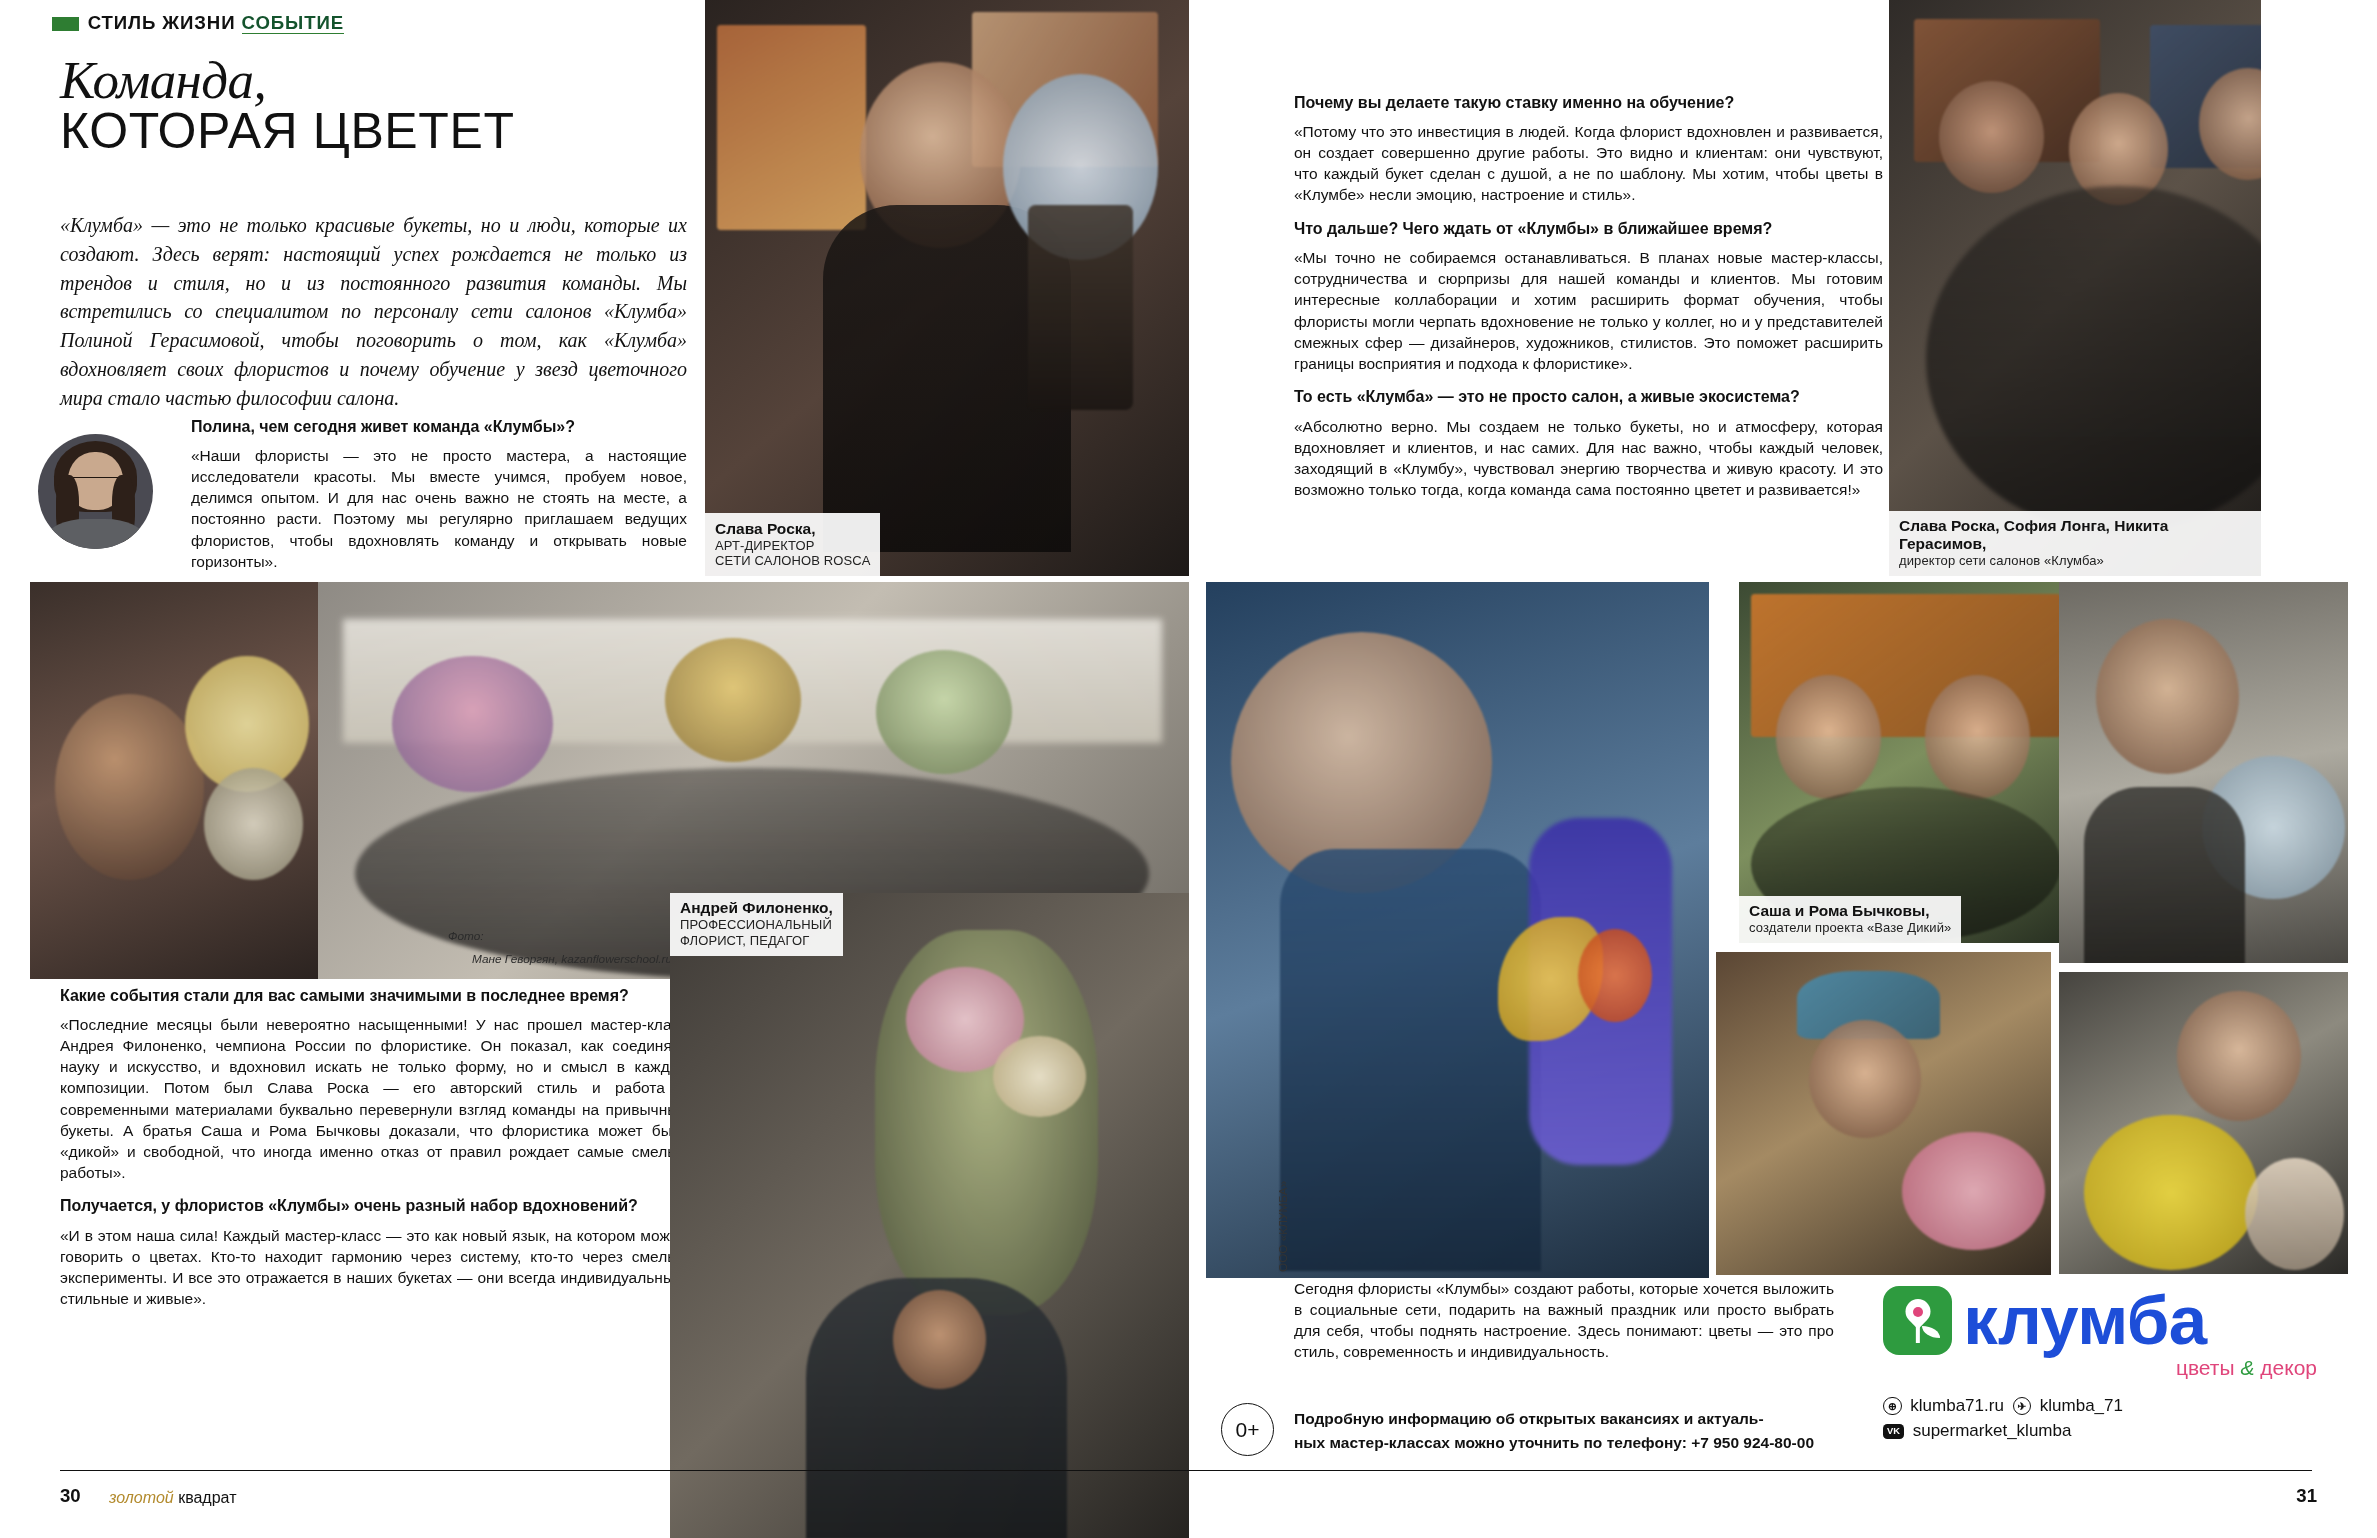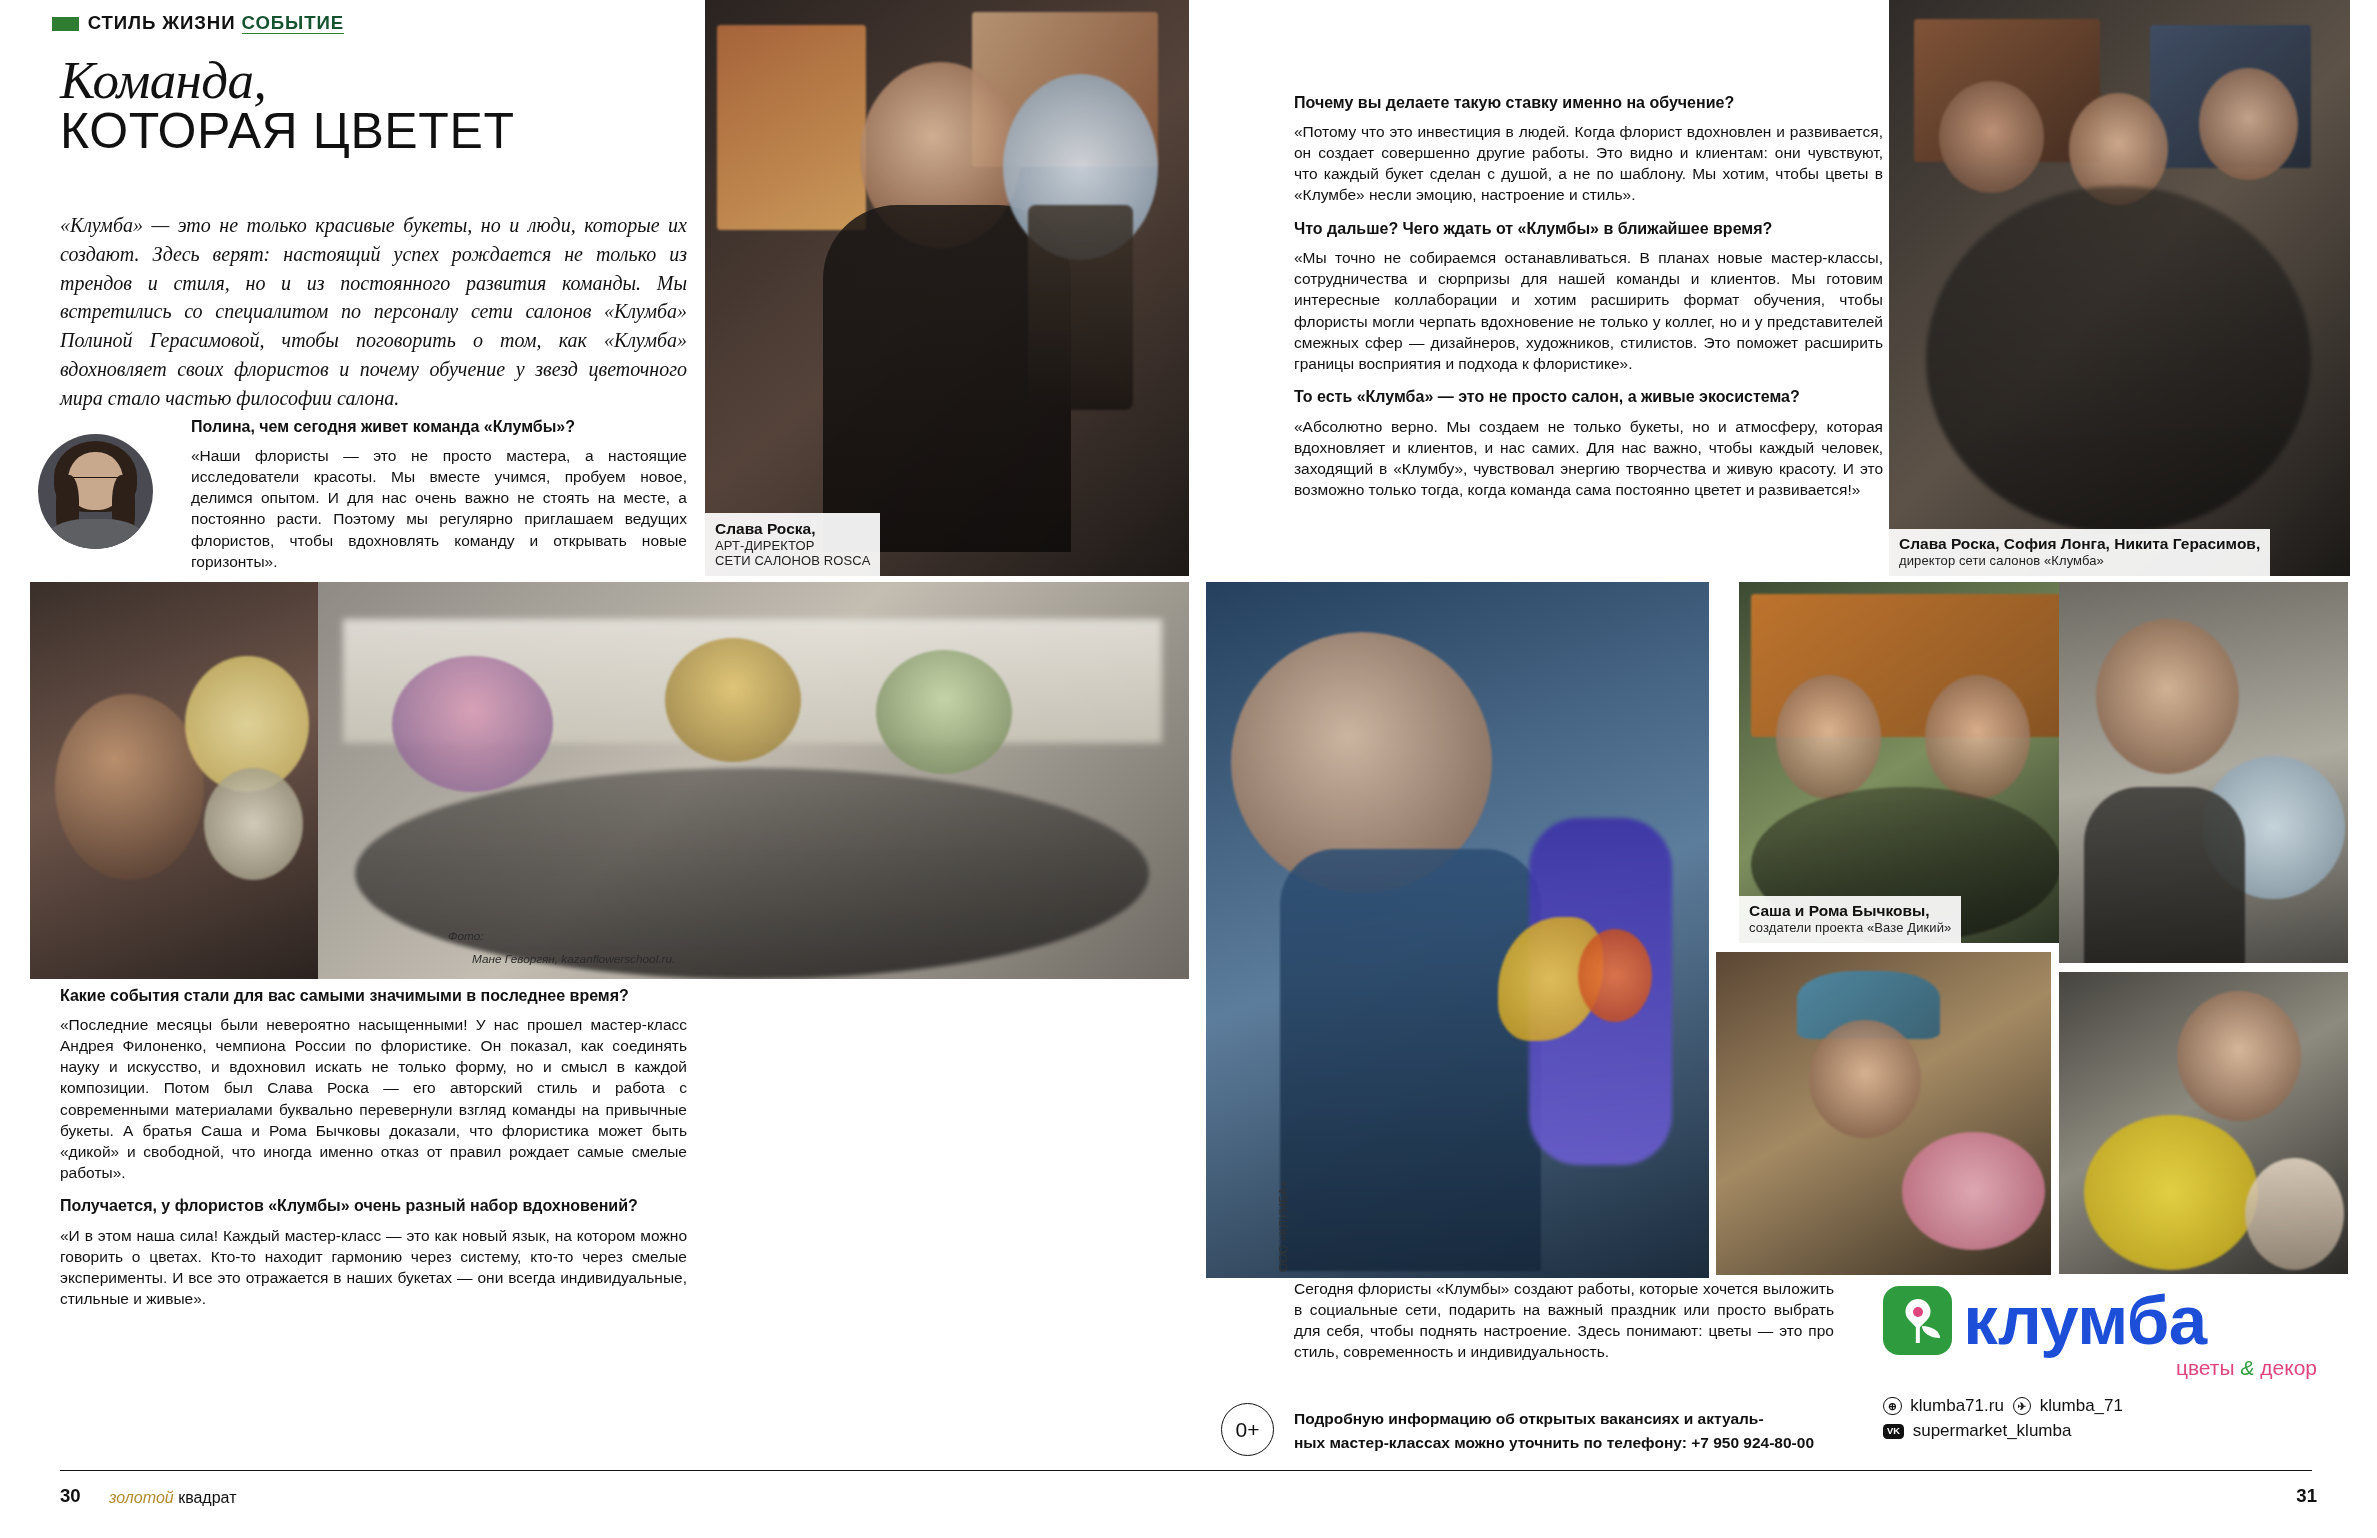--- a/index.html
+++ b/index.html
@@ -259,38 +259,50 @@
   <div class="photo g4" style="left:318px; top:582px; width:871px; height:397px;font-style:italic;">
     <div class="blob" style="left:25px;top:37px;width:819px;height:124px;background:linear-gradient(180deg,#e9e6df,#cfcabd);border-radius:0;filter:blur(3.7px);"></div>
     <div class="blob" style="left:74px;top:74px;width:161px;height:136px;background:radial-gradient(circle at 50% 40%,#d99ab6,#7c5e8e);"></div>
     <div class="blob" style="left:347px;top:56px;width:136px;height:124px;background:radial-gradient(circle at 50% 40%,#e0c36a,#8d7436);"></div>
     <div class="blob" style="left:558px;top:68px;width:136px;height:124px;background:radial-gradient(circle at 50% 40%,#c3d6a4,#6d7f54);"></div>
     <div class="blob" style="left:37px;top:186px;width:794px;height:211px;background:linear-gradient(180deg,rgba(40,38,36,.55),rgba(22,20,19,.85));filter:blur(1.9px);"></div>
     <div class="credit-small" style="left:130px; top:347px; color:#2b2b2b;">Фото:</div>
     <div class="credit-small" style="left:154px; top:370px; color:#2b2b2b;">Мане Геворгян, kazanflowerschool.ru.</div>
   </div>
 
+  <div class="photo g9" style="left:670px; top:893px; width:519px; height:645px;">
+    <div class="blob" style="left:205px;top:37px;width:223px;height:385px;background:radial-gradient(ellipse at 50% 40%,#b7c08a,#4d5539);border-radius:40%;"></div>
+    <div class="blob" style="left:236px;top:74px;width:118px;height:105px;background:radial-gradient(circle at 50% 50%,#f0c8d6,#b9778f);"></div>
+    <div class="blob" style="left:323px;top:143px;width:93px;height:81px;background:radial-gradient(circle at 50% 50%,#f4ead4,#b9a77e);"></div>
+    <div class="blob" style="left:136px;top:385px;width:261px;height:261px;background:linear-gradient(180deg,#2c3136,#15181b);border-radius:99px 99px 0 0;"></div>
+    <div class="blob" style="left:223px;top:397px;width:93px;height:99px;background:radial-gradient(circle at 50% 45%,#d4a27c,#6c4a36);"></div>
+    <div class="ph-label" style="left:0; top:0; bottom:auto;">
+      <span class="nm">Андрей Филоненко,</span>
+      <span class="rl">ПРОФЕССИОНАЛЬНЫЙ</span>
+      <span class="rl">ФЛОРИСТ, ПЕДАГОГ</span>
+    </div>
+  </div>
 
   <div class="rule" style="left:60px; bottom:68px; width:2252px; height:1.2px; background:#111;"></div>
   <div class="folio-l">30</div>
   <div class="folio-mag">
     <span class="g">золотой</span>
     <span>квадрат</span>
   </div>
 
   <div class="qa-block" style="left:1294px; top:93px; width:589px;">
     <p class="q">Почему вы делаете такую ставку именно на обучение?</p>
     <p class="a">«Потому что это инвестиция в людей. Когда флорист вдохновлен и развивается, он создает совершенно другие работы. Это видно и клиентам: они чувствуют, что каждый букет сделан с душой, а не по шаблону. Мы хотим, чтобы цветы в «Клумбе» несли эмоцию, настроение и стиль».</p>
     <p class="q">Что дальше? Чего ждать от «Клумбы» в ближайшее время?</p>
     <p class="a">«Мы точно не собираемся останавливаться. В планах новые мастер-классы, сотрудничества и сюрпризы для нашей команды и клиентов. Мы готовим интересные коллаборации и хотим расширить формат обучения, чтобы флористы могли черпать вдохновение не только у коллег, но и у представителей смежных сфер — дизайнеров, художников, стилистов. Это поможет расширить границы восприятия и подхода к флористике».</p>
     <p class="q">То есть «Клумба» — это не просто салон, а живые экосистема?</p>
     <p class="a">«Абсолютно верно. Мы создаем не только букеты, но и атмосферу, которая вдохновляет и клиентов, и нас самих. Для нас важно, чтобы каждый человек, заходящий в «Клумбу», чувствовал энергию творчества и живую красоту. И это возможно только тогда, когда команда сама постоянно цветет и развивается!»</p>
   </div>
 
-  <div class="photo g10" style="left:1889px; top:0; width:461px; height:576px;">
+  <div class="photo g10" style="left:1889px; top:0; width:372px; height:576px;">
     <div class="blob" style="left:25px;top:18.6px;width:186px;height:143px;background:linear-gradient(140deg,#8e5a3a,#43291c);border-radius:3.7px;"></div>
     <div class="blob" style="left:261px;top:25px;width:161px;height:143px;background:linear-gradient(140deg,#3e4f6a,#1d2736);border-radius:3.7px;"></div>
     <div class="blob" style="left:50px;top:81px;width:105px;height:112px;background:radial-gradient(circle at 50% 45%,#cda084,#5d3f2e);"></div>
     <div class="blob" style="left:180px;top:93px;width:99px;height:112px;background:radial-gradient(circle at 50% 45%,#e2b898,#6e4b36);"></div>
     <div class="blob" style="left:310px;top:68px;width:99px;height:112px;background:radial-gradient(circle at 50% 45%,#dcb494,#6b4934);"></div>
     <div class="blob" style="left:37px;top:186px;width:385px;height:347px;background:linear-gradient(180deg,rgba(30,28,26,.6),rgba(18,17,16,.9));filter:blur(1.9px);"></div>
     <div class="ph-label">
       <span class="nm">Слава Роска, София Лонга, Никита Герасимов,</span>
       <span class="rl">директор сети салонов «Клумба»</span>
     </div>

